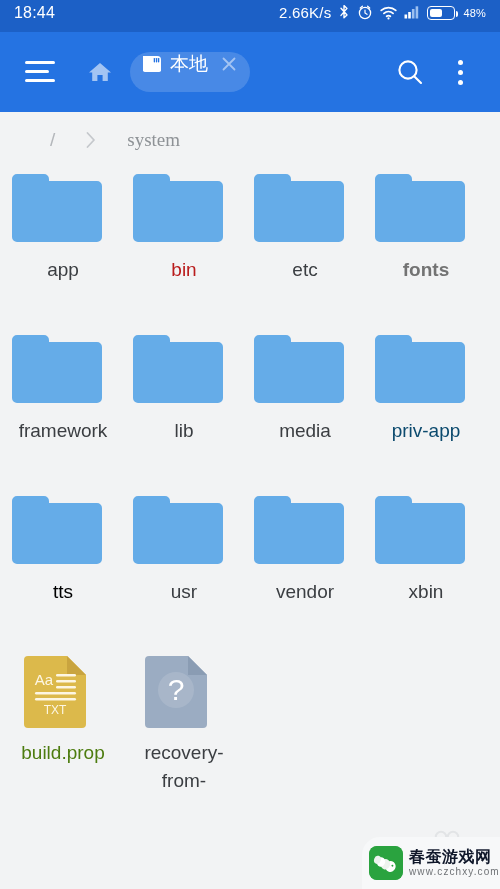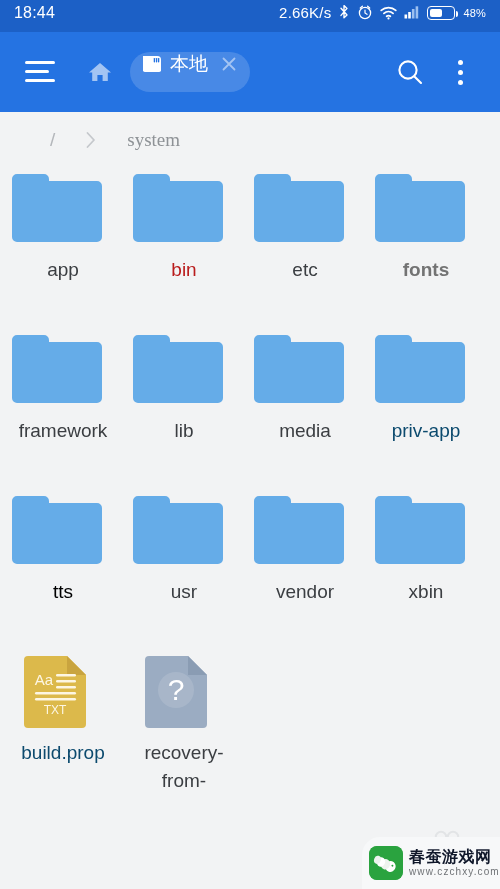--- a/index.html
+++ b/index.html
@@ -389,21 +389,21 @@
     <path d="M47 2 l19 19 h-19 z" fill="#c9a43f"></path>
     <text x="24" y="31" font-family="Liberation Sans, sans-serif" font-size="15" fill="#fdf6e2" text-anchor="middle">Aa</text>
     <rect x="36" y="20" width="20" height="2.4" rx="1.2" fill="#fdf6e2"></rect>
     <rect x="36" y="26" width="20" height="2.4" rx="1.2" fill="#fdf6e2"></rect>
     <rect x="36" y="32" width="20" height="2.4" rx="1.2" fill="#fdf6e2"></rect>
     <rect x="15" y="38" width="41" height="2.4" rx="1.2" fill="#fdf6e2"></rect>
     <rect x="15" y="44" width="41" height="2.4" rx="1.2" fill="#fdf6e2"></rect>
     <text x="35" y="60" font-family="Liberation Sans, sans-serif" font-size="12" fill="#fdf6e2" text-anchor="middle">TXT</text>
   </svg>
         </div>
-        <div class="label" style="color: #0c4a6e;">build.prop</div>
+        <div class="label" style="color: #4d7c0f;">build.prop</div>
       </div>
       <div class="cell">
         <div class="icon-wrap">
           <svg class="fileico" viewBox="0 0 70 76">
     <path d="M4 6 a4 4 0 0 1 4-4 h39 l19 19 v49 a4 4 0 0 1 -4 4 h-54 a4 4 0 0 1 -4 -4 z" fill="#9bacc2"></path>
     <path d="M47 2 l19 19 h-19 z" fill="#8a9cb3"></path>
     <circle cx="35" cy="36" r="18" fill="rgba(255,255,255,0.13)"></circle>
     <text x="35" y="46" font-family="Liberation Sans, sans-serif" font-size="30" fill="#ffffff" text-anchor="middle">?</text>
   </svg>
         </div>

